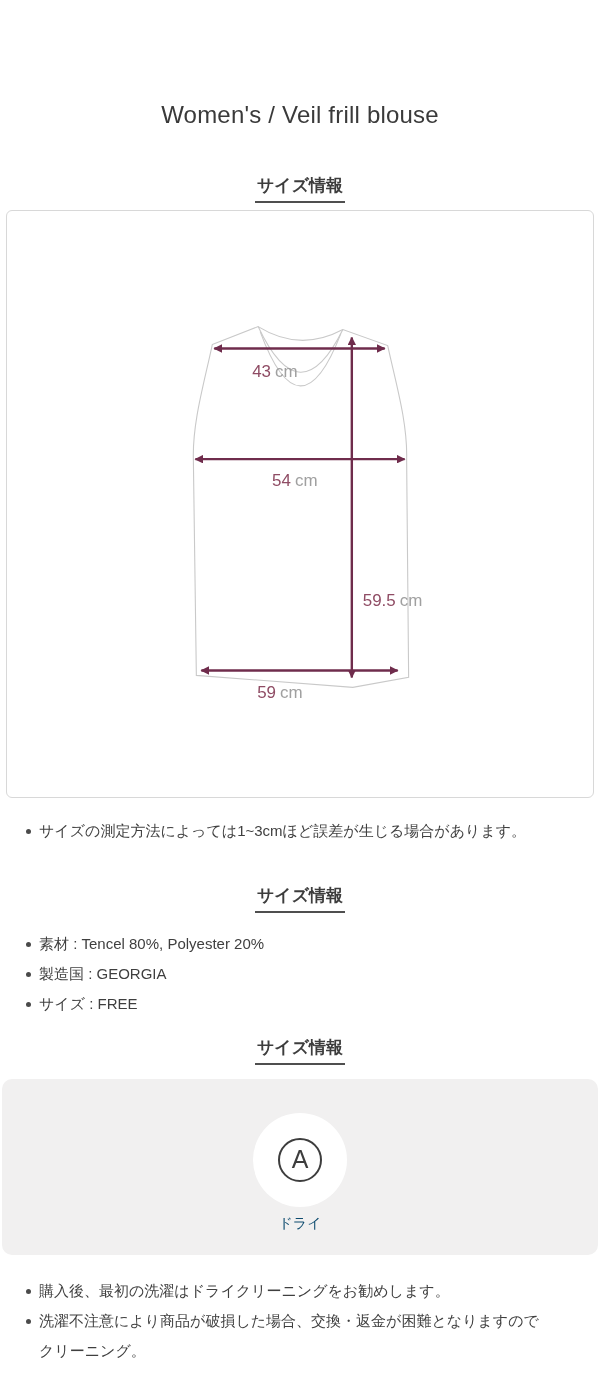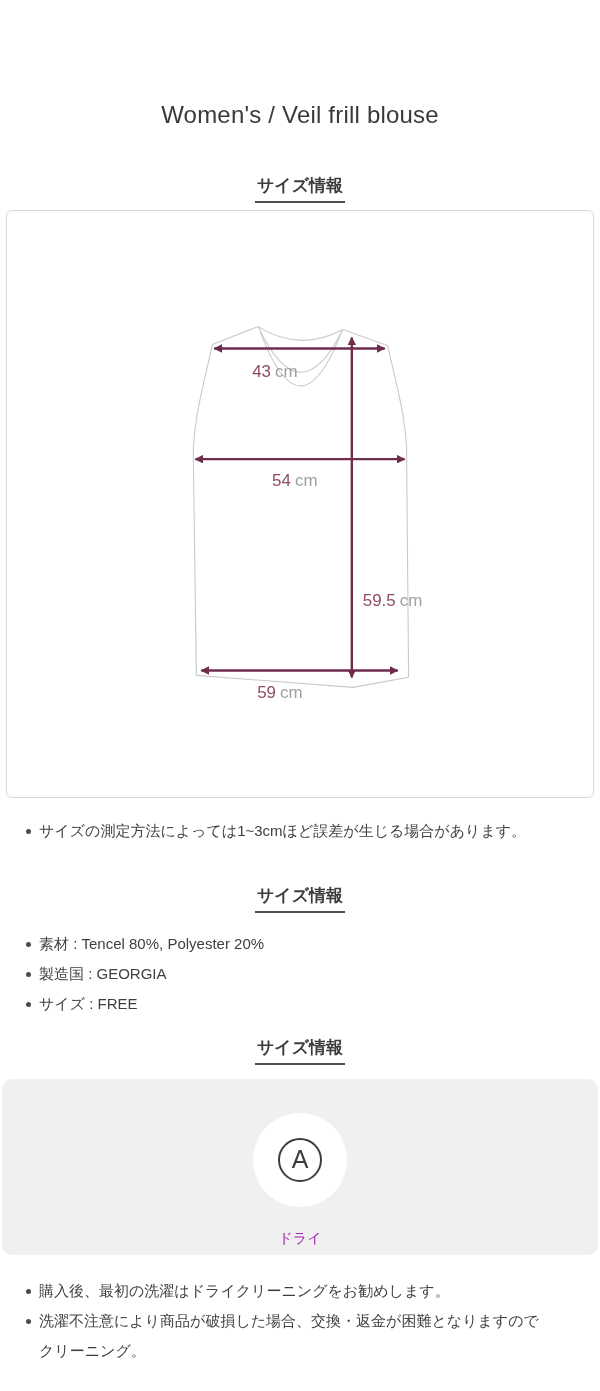--- a/index.html
+++ b/index.html
@@ -112,26 +112,25 @@
     height: 44px;
     border: 2px solid #3d3d3d;
     border-radius: 50%;
     box-sizing: border-box;
     display: flex;
     align-items: center;
     justify-content: center;
   }
   .care-letter { font-size: 25px; line-height: 1; color: #3d3d3d; padding-bottom: 2px; }
   .care-label {
-    margin-top: 22px;
+    margin-top: 6px;
     text-align: center;
     font-size: 14px;
     line-height: 20px;
-    color: #a21caf;
-    font-family: Liberation Serif, serif;
+    color: #0c4a6e;
   }
 </style>
 </head>
 <body>
 
 <div class="page">
 
   <h1 class="title">Women's / Veil frill blouse</h1>
 
   <div class="sec-head h1">

